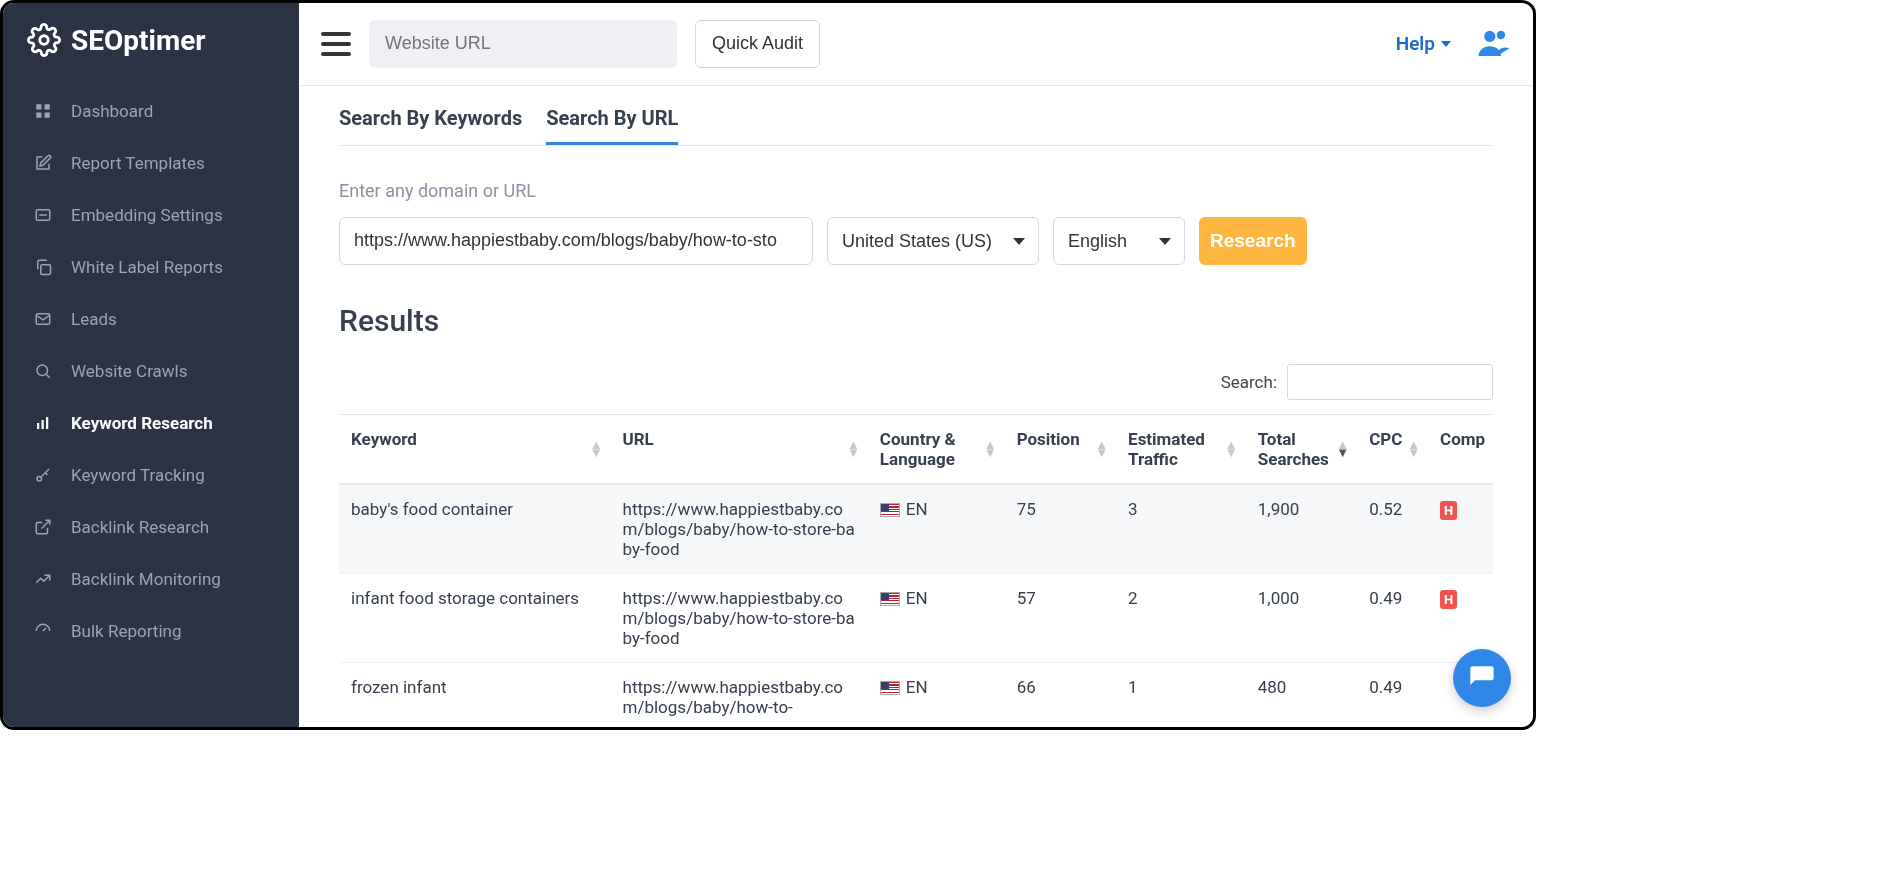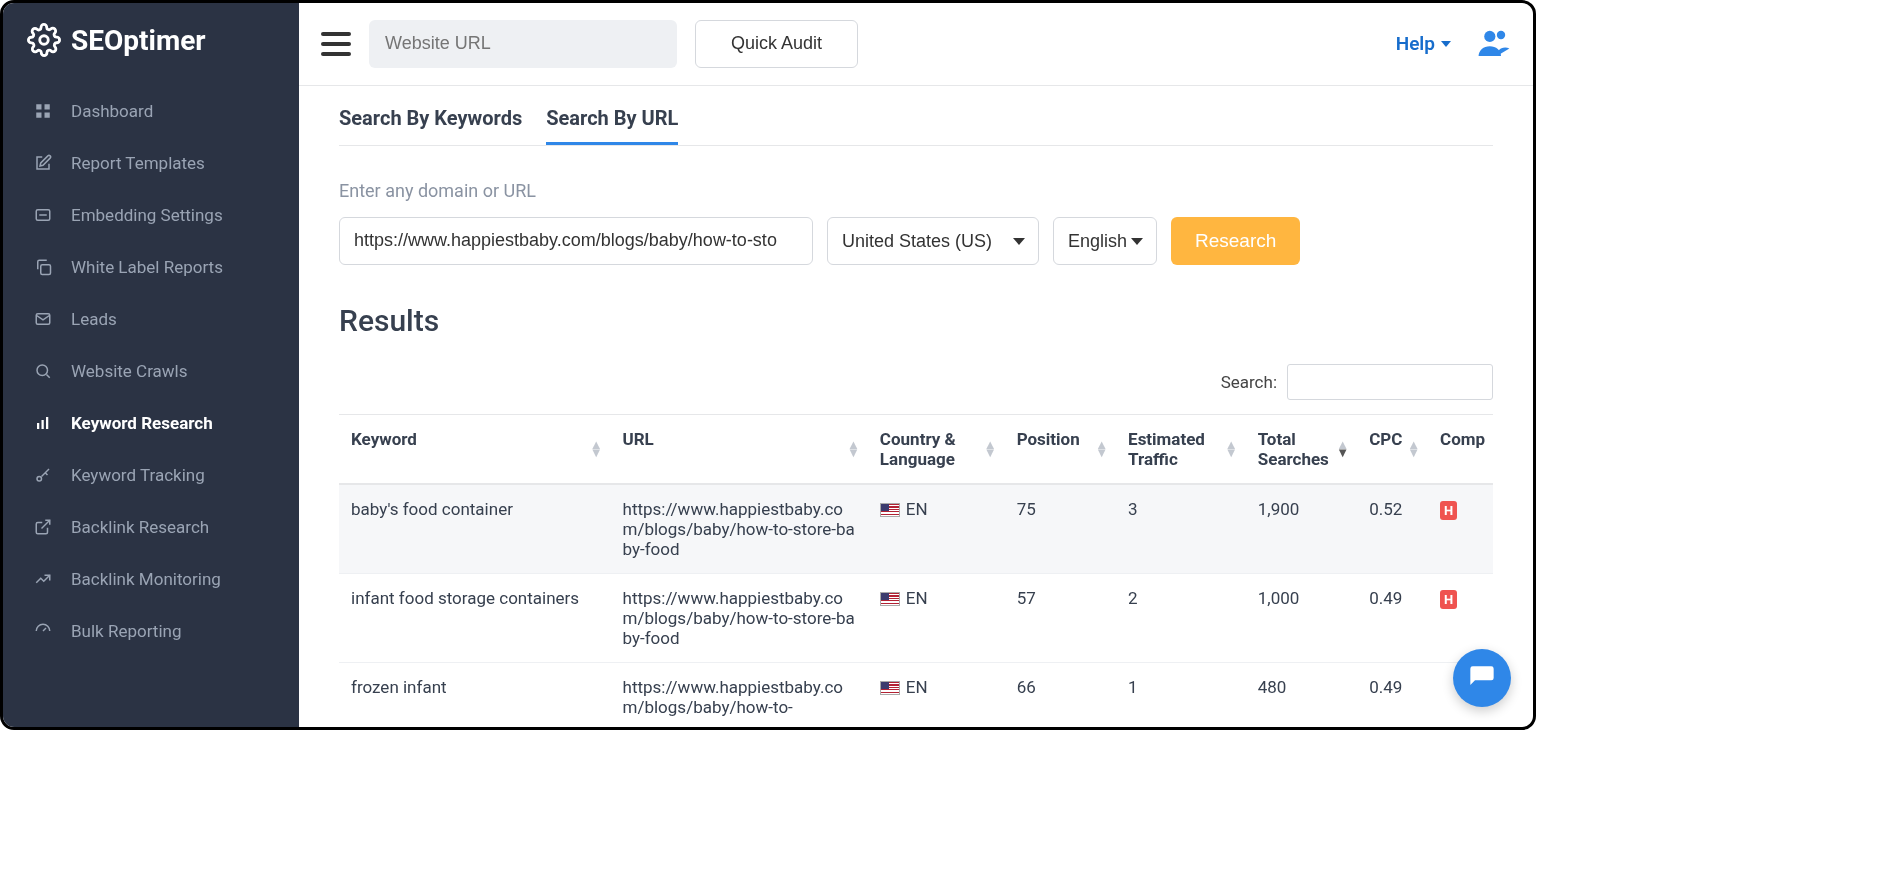--- a/index.html
+++ b/index.html
@@ -68,21 +68,21 @@
   height: 48px;
   background: #eef0f3;
   border: none;
   border-radius: 6px;
   padding: 16px 16px;
   font-size: 18px;
   color: #6b7280;
 }
 .quick-audit {
   height: 48px;
-  padding: 0 35px;
+  padding: 0 16px;
   background: #fff;
   border: 1px solid #d5d8dd;
   border-radius: 6px;
   font-size: 18px;
   color: #333;
   cursor: pointer;
 }
 .topbar-right { margin-left: auto; display:flex; align-items:center; gap: 26px; }
 .help-link { color: #176dcc; font-size: 19px; font-weight: 600; display:flex; align-items:center; gap:6px; cursor:pointer;}
 .caret-down { width:0; height:0; border-left:5px solid transparent; border-right:5px solid transparent; border-top:6px solid #176dcc; }
@@ -104,30 +104,30 @@
 }
 .domain-input { width: 474px; }
 .select-wrap { position:relative; }
 .select-wrap select { appearance:none; -webkit-appearance:none; padding-right: 26px; cursor:pointer;}
 .select-wrap::after {
   content:''; position:absolute; right:14px; top:50%; margin-top:-3px;
   width:0; height:0; border-left:6px solid transparent; border-right:6px solid transparent; border-top:7px solid #333;
   pointer-events:none;
 }
 .country-select { width: 212px; }
-.lang-select { width: 104px; }
+.lang-select { width: 132px; }
 .research-btn {
   height: 48px;
-  padding: 0 24px;
+  padding: 0 11px;
   background: #ffb640;
   color: #fff;
   border: none;
   border-radius: 6px;
   font-size: 19px;
-  font-weight: 400;
+  font-weight: 700;
   cursor: pointer;
 }
 .results-h { font-size: 30px; color: #37404f; font-weight: 500; margin-bottom: 26px; }
 .table-toolbar { display:flex; justify-content:flex-end; align-items:center; gap:10px; margin-bottom: 14px; }
 .table-toolbar label { color:#444; font-size:17px;}
 .table-search { height: 36px; width: 206px; border:1px solid #d5d8dd; border-radius:3px; padding: 0 8px;}
 .table-wrap { border-top: 1px solid #e6e7e9; overflow-x:hidden; }
 table { border-collapse: collapse; width: 100%; table-layout: fixed; }
 th, td { text-align:left; padding: 14px 12px; font-size: 17px; color:#37404f; vertical-align: top; }
 th { font-weight: 700; border-bottom: 2px solid #e6e7e9; position:relative; }

